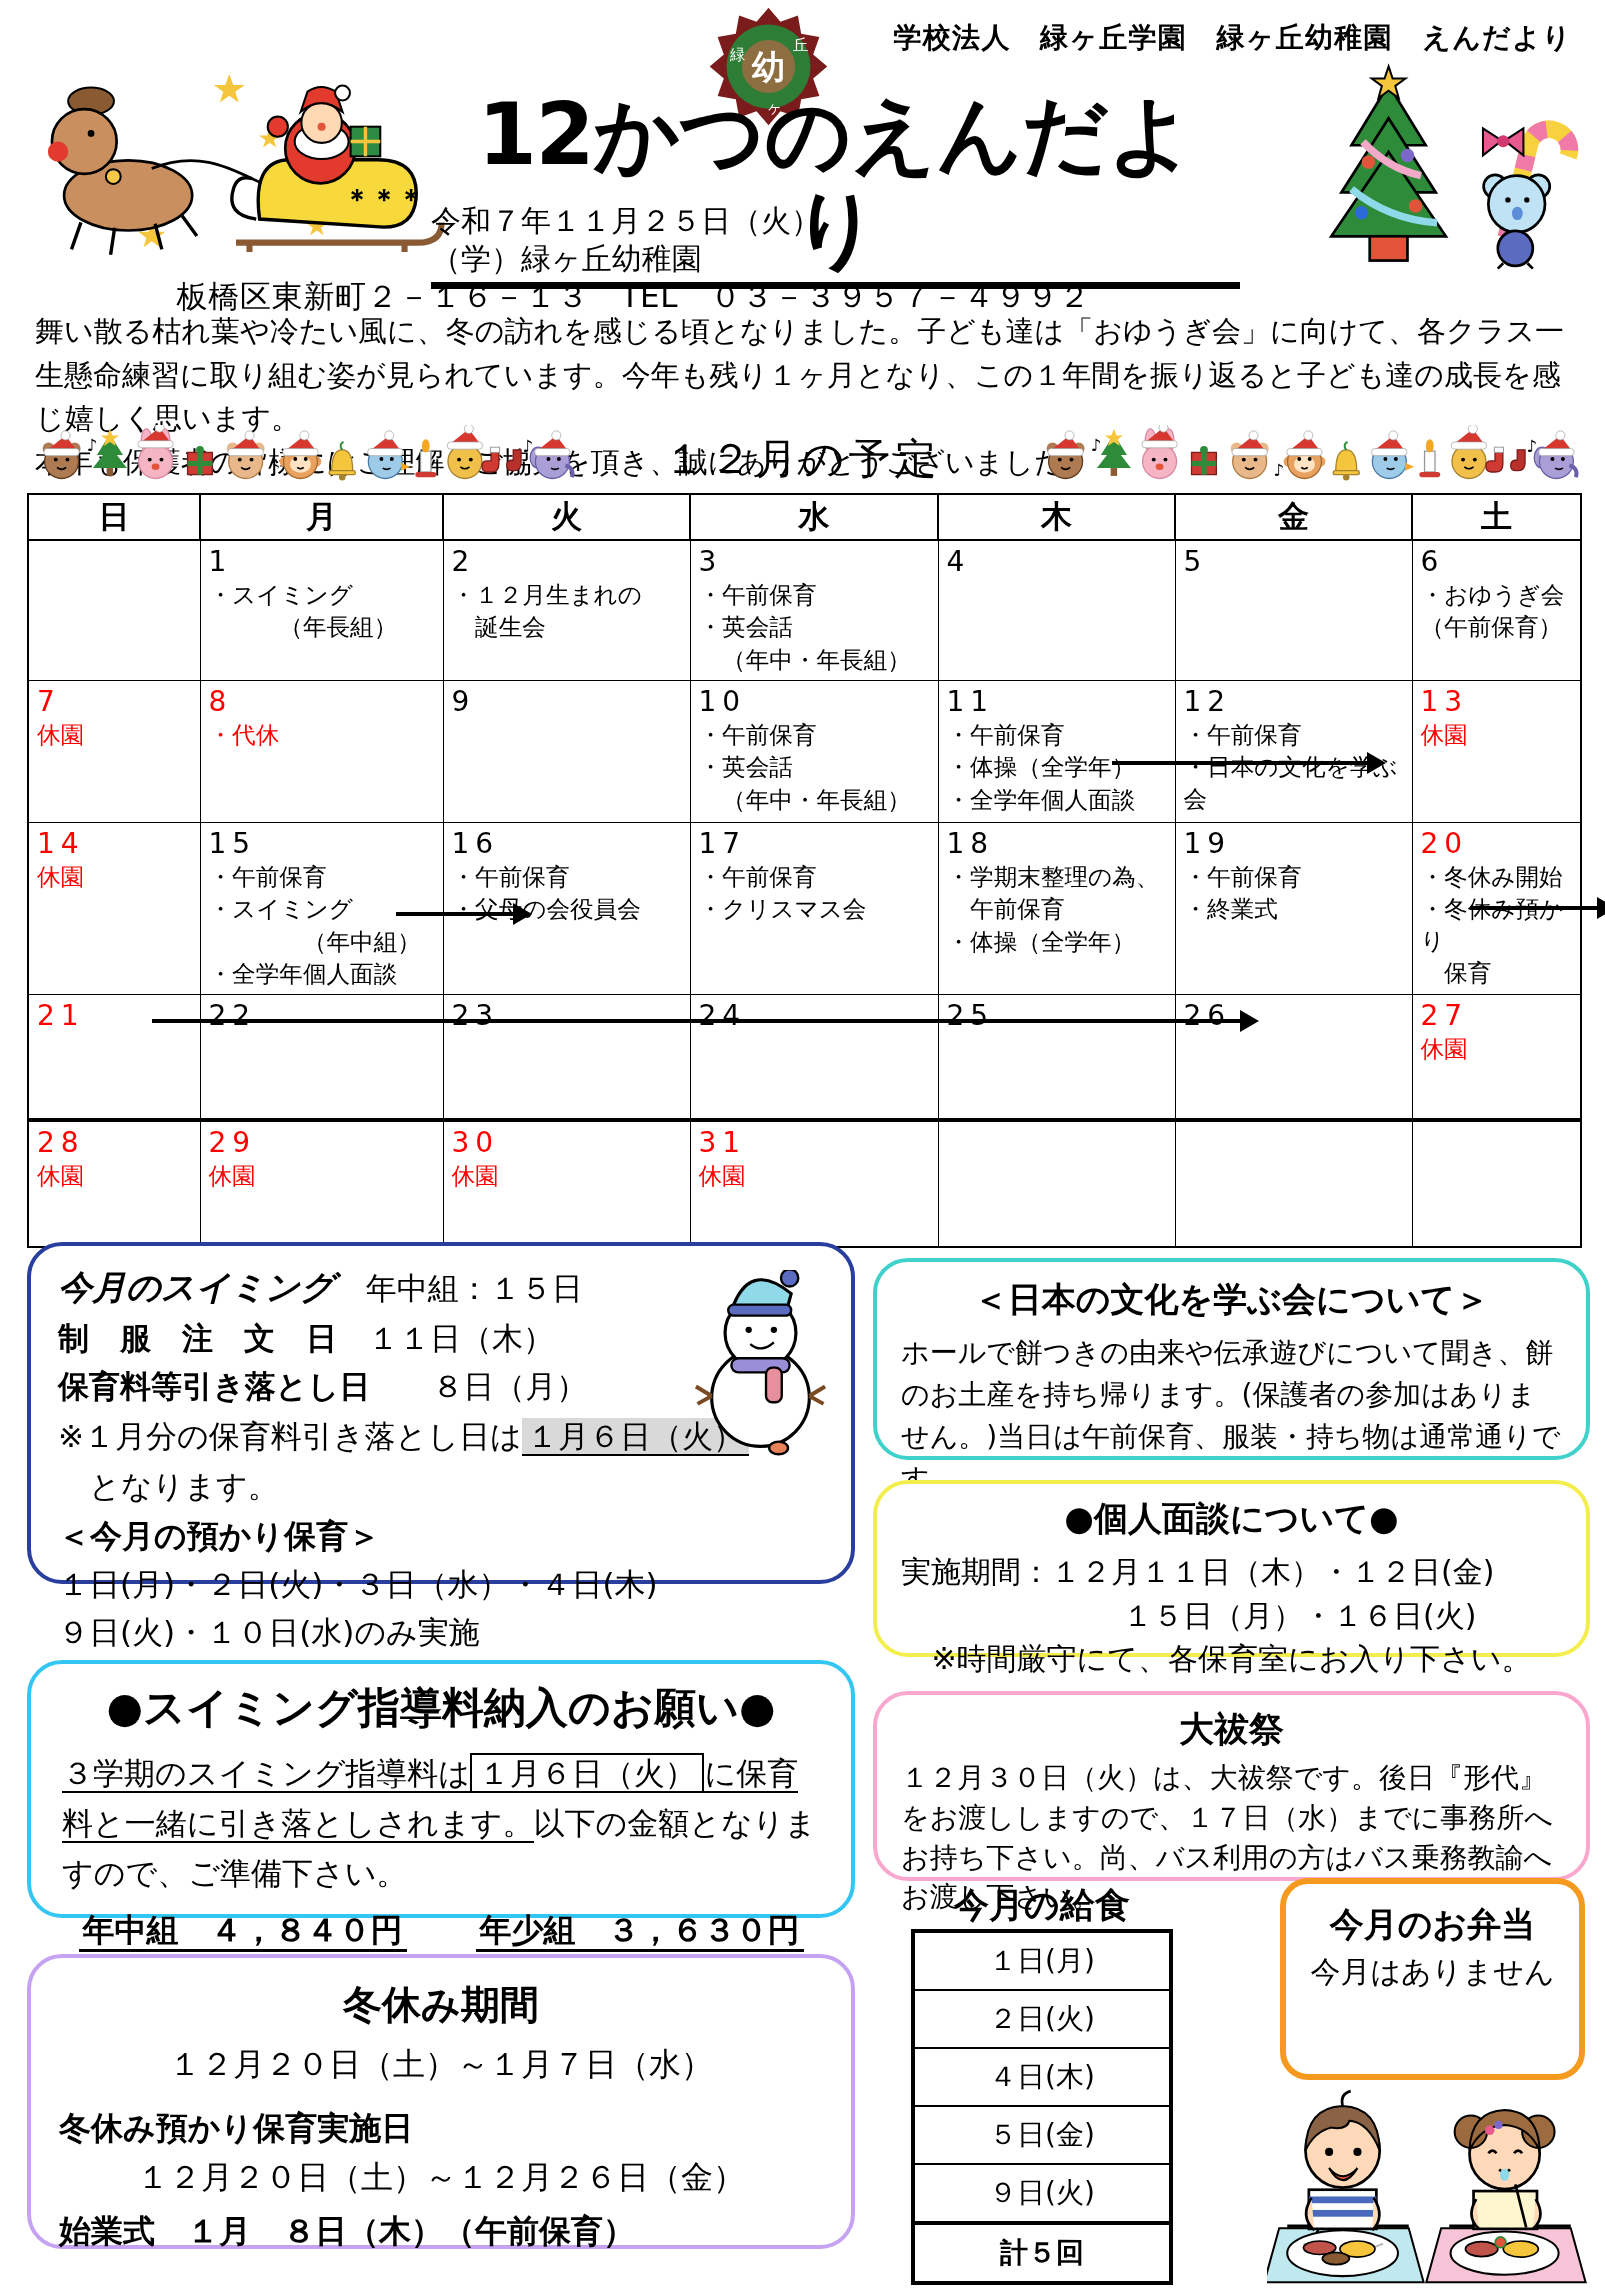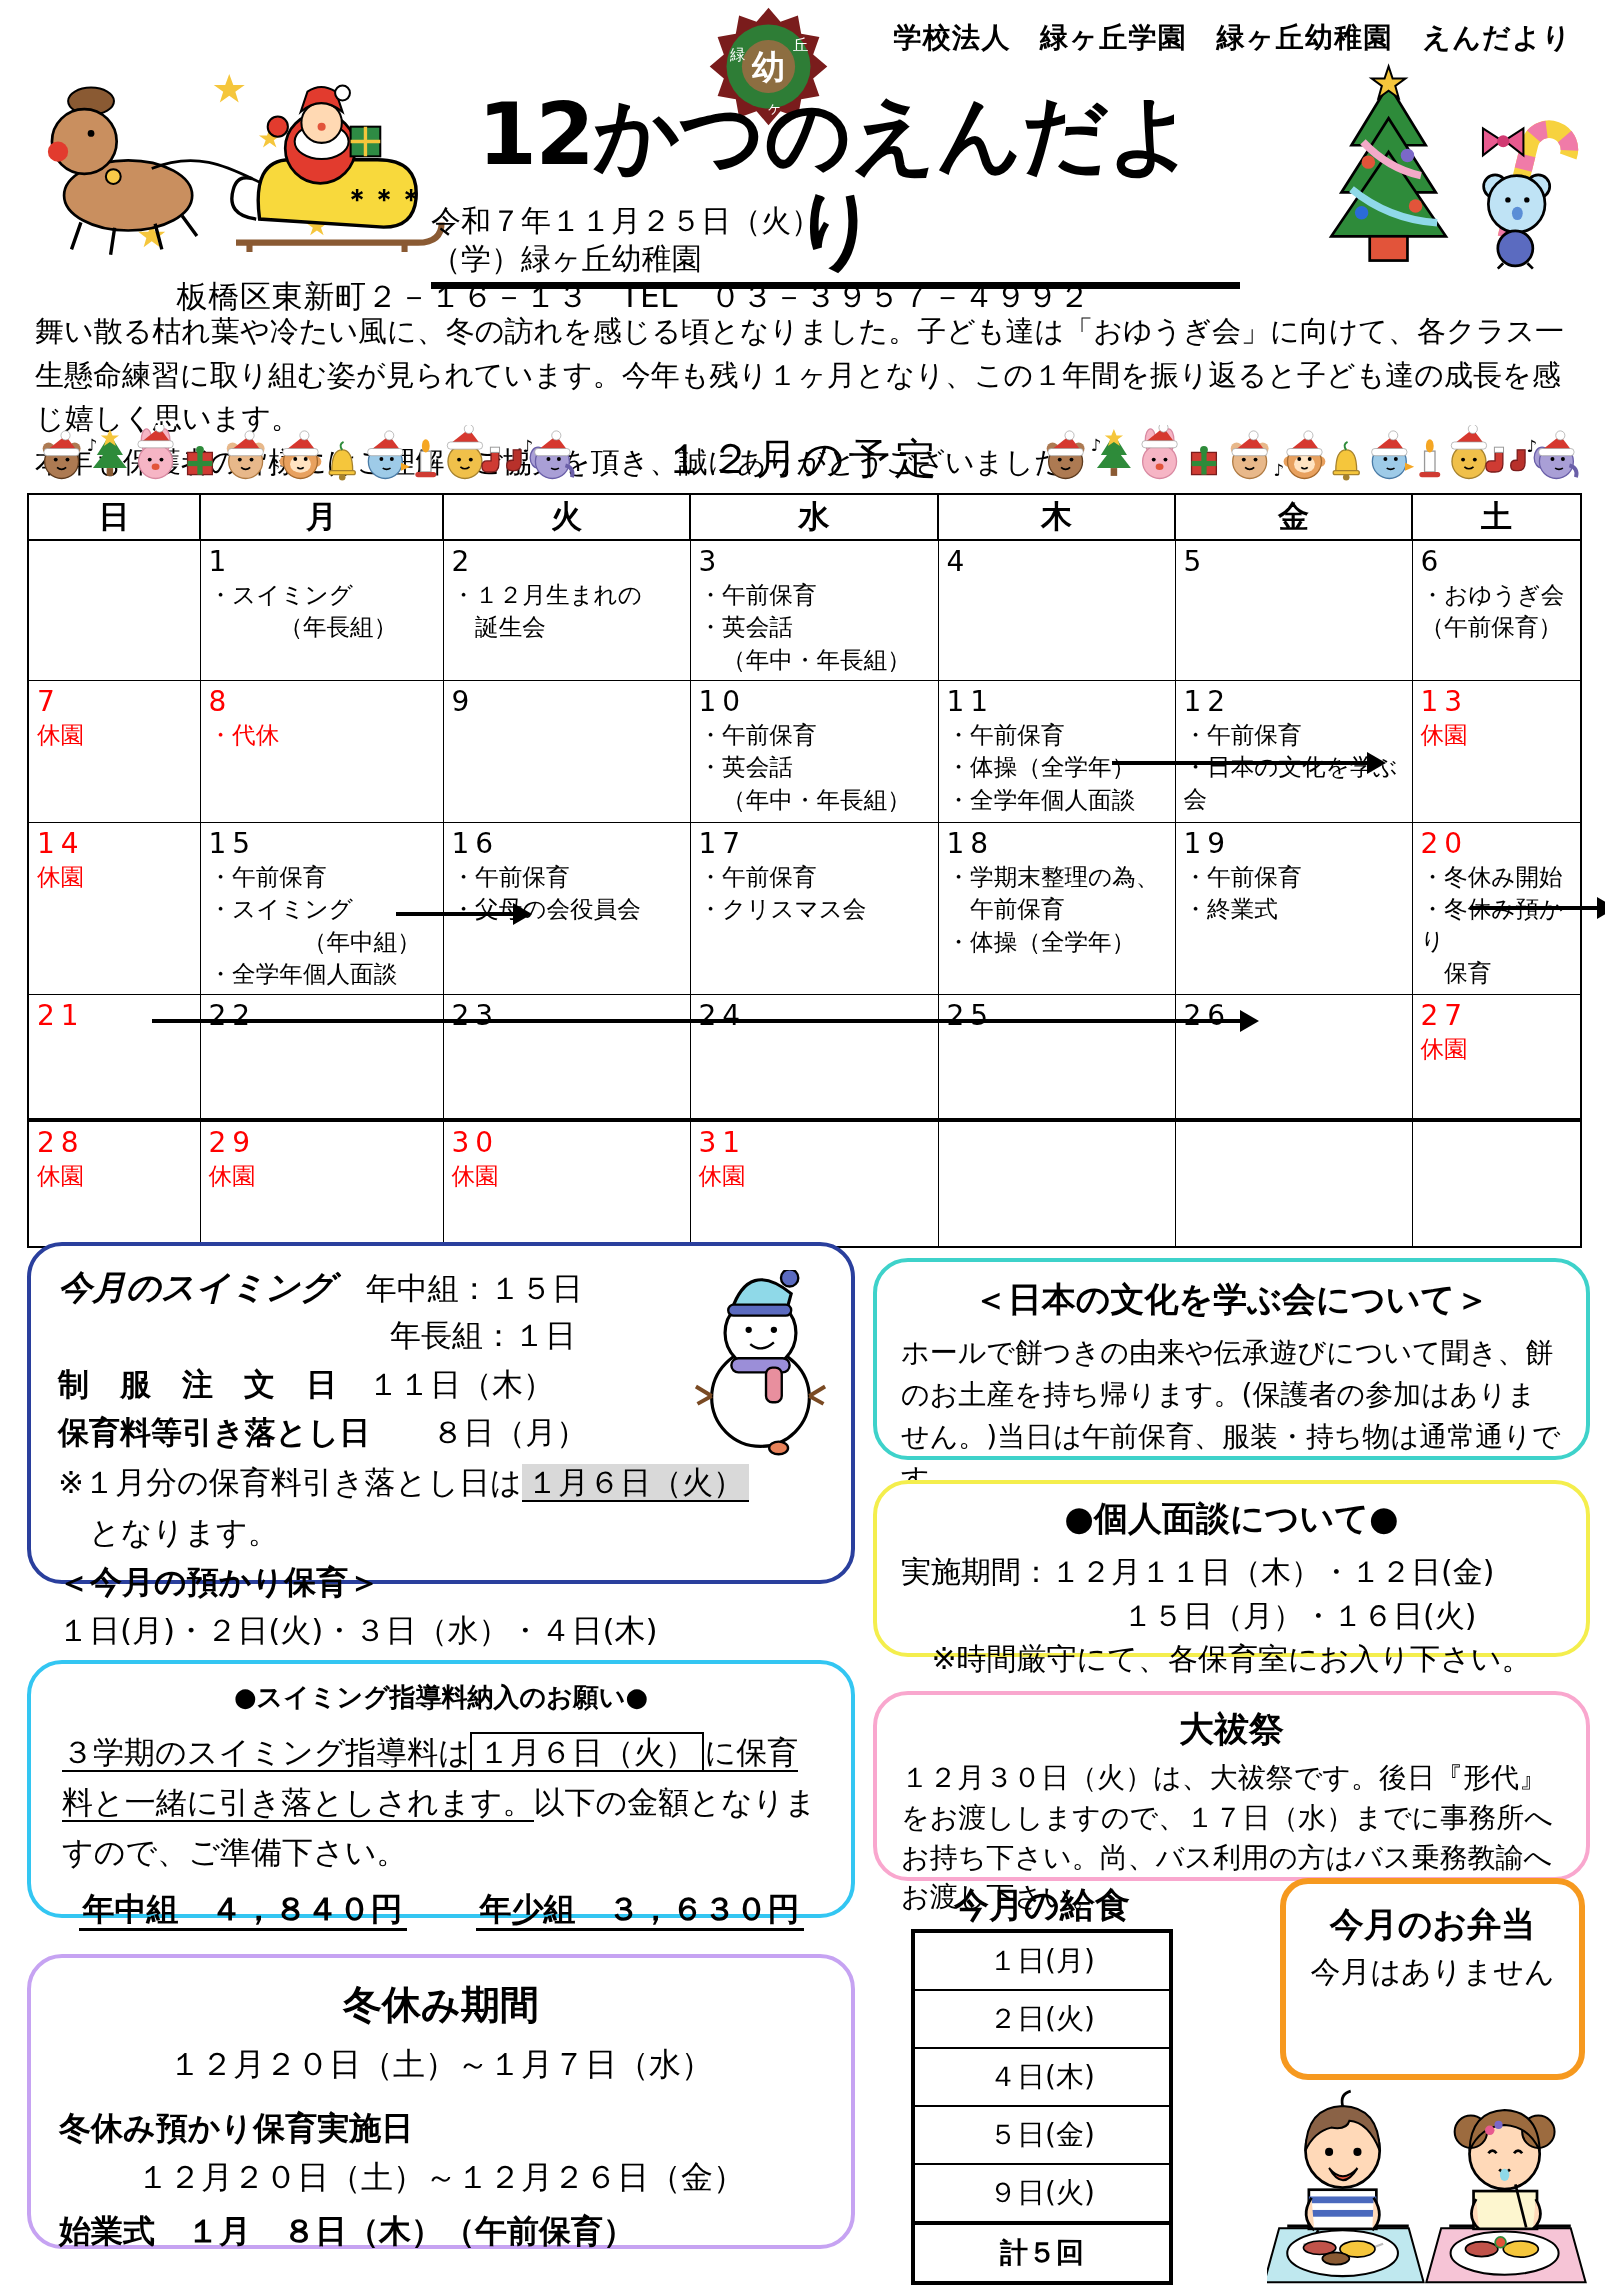--- a/index.html
+++ b/index.html
@@ -47,21 +47,21 @@
   .sw-title{font-size:34px;font-weight:bold;font-style:italic;}
   .sw-val{font-size:31px;}
   .sw-row2{font-size:31px;margin-left:332px;margin-top:4px;}
   .sw-row{font-size:31px;margin-top:6.7px;}
   .sw-label{font-weight:bold;}
   .sw-note{font-size:31px;margin-top:8px;}
   .hl-date{background:#d9d9d9;border-bottom:2.7px solid #000;padding:0 5.4px;}
   .sw-care-title{font-size:32px;font-weight:bold;margin-top:6.7px;}
   .sw-care{font-size:31px;margin-top:5.4px;}
   
-  .fee-title{text-align:center;font-size:26px;font-weight:bold;margin-bottom:12px;}
+  .fee-title{text-align:center;font-size:42px;font-weight:bold;margin-bottom:12px;}
   .fee-body{font-size:31px;line-height:1.62;}
   .u{border-bottom:2.7px solid #000;}
   .boxed-date{border:2.7px solid #000;padding:0 6.7px;}
   .fee-amounts{font-size:32px;font-weight:bold;margin-top:10.8px;text-align:center;}
   .fee-amounts span{border-bottom:3.4px solid #000;padding:0 4px;}
   .amt-gap{display:inline-block;width:61px;border:none !important;}
   
   .win-title{text-align:center;font-size:39px;font-weight:bold;margin-bottom:10.8px;}
   .win-period{text-align:center;font-size:32px;margin-bottom:20px;}
   .win-care-t{font-size:32px;font-weight:bold;margin-left:12px;}
@@ -360,21 +360,20 @@
       </tbody>
   </table>
   <div class="cal-arrow" style="left:1085px;top:268px;width:256px;"></div>
   <div class="cal-arrow" style="left:369px;top:419px;width:118px;"></div>
   <div class="cal-arrow" style="left:1443px;top:413px;width:128px;"></div>
   <div class="cal-arrow" style="left:125px;top:526px;width:1089px;"></div>
 </div>
 
 <div class="rbox box-swim">
   <div class="sw-row1"><span class="sw-title">今月のスイミング</span>　<span class="sw-val">年中組：１５日</span></div>
-  <div class="sw-row2">年長組：１日</div>
   <div class="sw-row"><span class="sw-label">制　服　注　文　日</span>　<span>１１日（木）</span></div>
   <div class="sw-row"><span class="sw-label">保育料等引き落とし日</span>　　<span>８日（月）</span></div>
   <div class="sw-note"><span>※１月分の保育料引き落とし日は</span><span class="hl-date">１月６日（火）</span></div>
   <div class="sw-note">　となります。</div>
   <div class="sw-care-title">＜今月の預かり保育＞</div>
   <div class="sw-care">１日(月)・２日(火)・３日（水）・４日(木)</div>
   <div class="sw-care">９日(火)・１０日(水)のみ実施</div>
   <svg class="abs" style="right:23px;top:24px;width:135px;height:189px;" viewBox="0 0 170 240">
     <circle cx="85" cy="162" r="62" fill="#fff" stroke="#000" stroke-width="4"></circle>
     <circle cx="85" cy="80" r="45" fill="#fff" stroke="#000" stroke-width="4"></circle>

